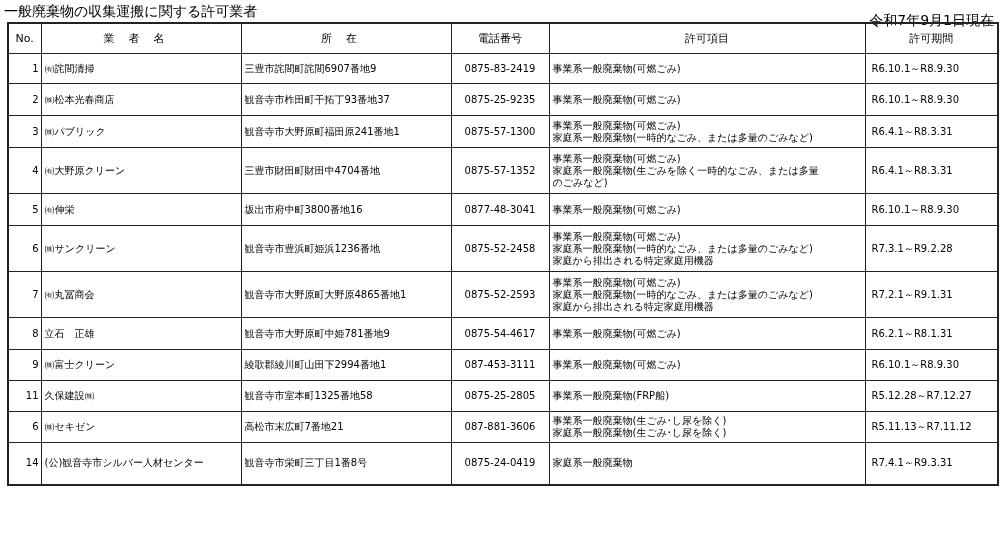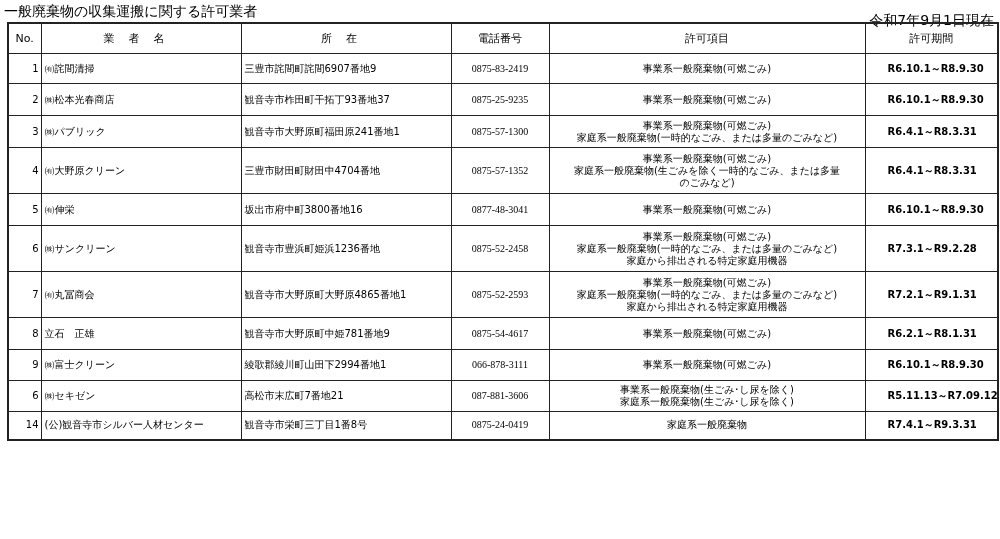--- a/index.html
+++ b/index.html
@@ -7,24 +7,24 @@
          font-family:"DejaVu Sans", "Liberation Sans", sans-serif; color:#000; }
   .title { position:absolute; left:4px; top:3px; font-size:14px; letter-spacing:0px; }
   .asof { position:absolute; right:6px; top:12px; font-size:14px; }
   table { position:absolute; left:7px; top:22px; width:990px; border-collapse:collapse;
           border:2px solid #222; table-layout:fixed; font-size:10px; }
   td, th { border:1px solid #222; padding:0 3px; vertical-align:middle; font-weight:normal;
            white-space:nowrap; overflow:hidden; line-height:12px; }
   th { height:29px; text-align:center; font-size:11px; }
   th.name, th.addr { letter-spacing:14px; }
   td.no { text-align:right; padding-right:2px; }
-  td.phone { text-align:center;font-family:Liberation Serif, serif; }
-  td.period { padding-left:22px;font-weight:bold; }
+  td.phone { text-align:center; }
+  td.period { padding-left:6px; }
   td.items { white-space:normal; }
-  .item-line { display:block;text-align:center; }
+  .item-line { display:block; }
 </style>
 </head>
 <body>
 
 <div class="title">一般廃棄物の収集運搬に関する許可業者</div>
 <div class="asof">令和7年9月1日現在</div>
 
 <table>
   <colgroup>
     <col style="width:33px">
@@ -129,38 +129,48 @@
         <td class="phone">0875-54-4617</td>
         <td class="items">
           <span class="item-line">事業系一般廃棄物(可燃ごみ)</span>
         </td>
         <td class="period">R6.2.1～R8.1.31</td>
       </tr>
       <tr style="height: 31px;">
         <td class="no">9</td>
         <td>㈱富士クリーン</td>
         <td>綾歌郡綾川町山田下2994番地1</td>
-        <td class="phone">066-878-3111</td>
+        <td class="phone">087-453-3111</td>
         <td class="items">
           <span class="item-line">事業系一般廃棄物(可燃ごみ)</span>
         </td>
         <td class="period">R6.10.1～R8.9.30</td>
+      </tr>
+      <tr style="height: 31px;">
+        <td class="no">11</td>
+        <td>久保建設㈱</td>
+        <td>観音寺市室本町1325番地58</td>
+        <td class="phone">0875-25-2805</td>
+        <td class="items">
+          <span class="item-line">事業系一般廃棄物(FRP船)</span>
+        </td>
+        <td class="period">R5.12.28～R7.12.27</td>
       </tr>
       <tr style="height: 31px;">
         <td class="no">6</td>
         <td>㈱セキゼン</td>
         <td>高松市末広町7番地21</td>
         <td class="phone">087-881-3606</td>
         <td class="items">
           <span class="item-line">事業系一般廃棄物(生ごみ･し尿を除く)</span>
           <span class="item-line">家庭系一般廃棄物(生ごみ･し尿を除く)</span>
         </td>
-        <td class="period">R5.11.13～R7.09.12</td>
+        <td class="period">R5.11.13～R7.11.12</td>
       </tr>
-      <tr style="height: 28px;">
+      <tr style="height: 42px;">
         <td class="no">14</td>
         <td>(公)観音寺市シルバー人材センター</td>
         <td>観音寺市栄町三丁目1番8号</td>
         <td class="phone">0875-24-0419</td>
         <td class="items">
           <span class="item-line">家庭系一般廃棄物</span>
         </td>
         <td class="period">R7.4.1～R9.3.31</td>
       </tr>
     </tbody>

